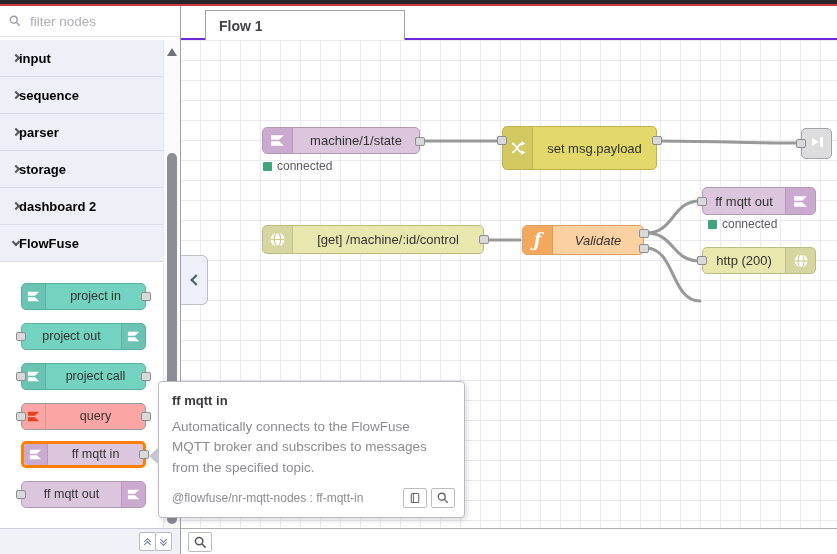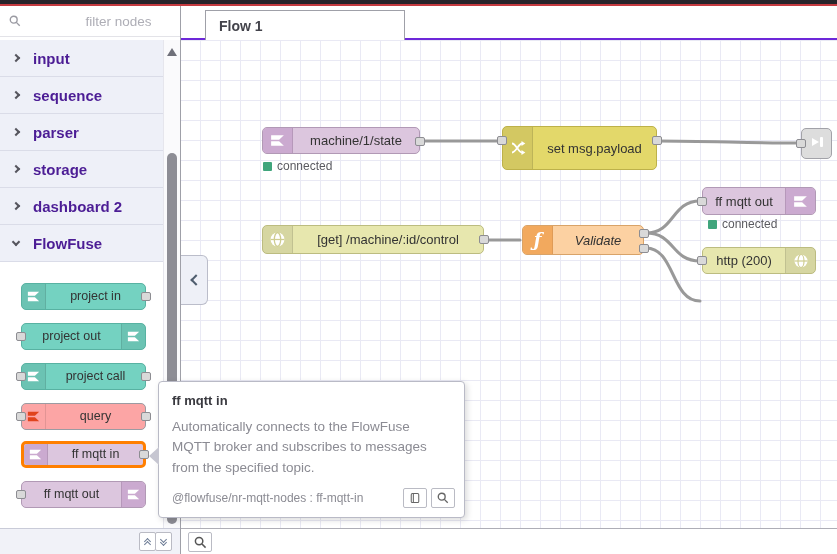--- a/index.html
+++ b/index.html
@@ -12,26 +12,26 @@
   .hdr-dark { position:absolute; left:0; top:0; width:100%; height:4px; background:#27242a; }
   .hdr-red  { position:absolute; left:0; top:4px; width:100%; height:2px; background:#c43a40; }
 
   
   .palette { position:absolute; left:0; top:6px; width:181px; height:548px; background:#fff;
              border-right:1px solid #9fa0a8; }
   .psearch { position:absolute; left:0; top:0; width:180px; height:31px;
              border-bottom:1px solid #e3e3e8; display:flex; align-items:center; padding:0 9px; }
   .psearch svg { flex:0 0 auto; }
   .psearch input { border:none; outline:none; background:transparent; flex:1; margin-left:7px;
-                   font-family:"Liberation Sans",sans-serif; font-size:13.5px; color:#555;text-align:center; }
+                   font-family:"Liberation Sans",sans-serif; font-size:13.5px; color:#555; }
   .psearch input::placeholder { color:#aeaeb6; }
 
   .pcat { position:absolute; left:0; width:163px; height:37px; background:#eef0f8;
           border-bottom:1px solid #dadce8; display:flex; align-items:center; padding-left:13px; }
-  .pcat .lbl { font-size:15px; font-weight:bold; color:#4c1d95; margin-left:14px; }
+  .pcat .lbl { font-size:13px; font-weight:bold; color:#000000; }
   .chev { width:6px; height:6px; border-top:2px solid #55555e; border-right:2px solid #55555e; display:inline-block; }
   .chev.right { transform:rotate(45deg); }
   .chev.down  { transform:rotate(135deg); margin-top:-3px; }
 
   
   .pnode { position:absolute; left:21px; width:125px; height:27px; border-radius:5px;
            border:1px solid; display:flex; align-items:stretch; }
   .pnode .plabel { flex:1; font-size:12.5px; color:#333; text-align:center; line-height:25px;
                    white-space:nowrap; overflow:hidden; }
   .picon { width:24px; display:flex; align-items:center; justify-content:center; }

